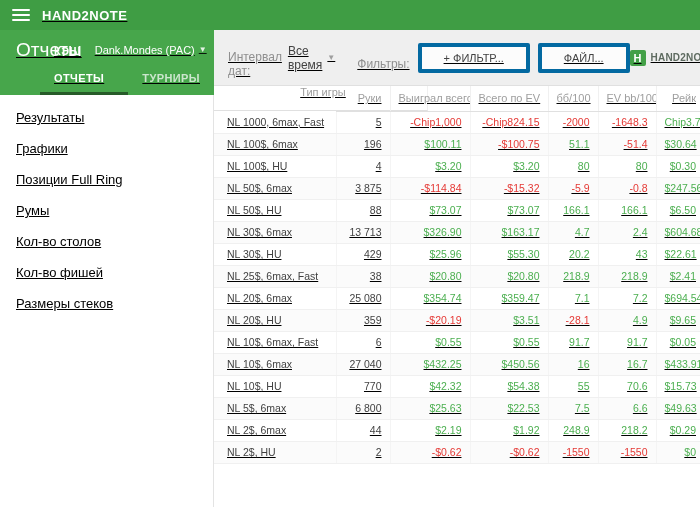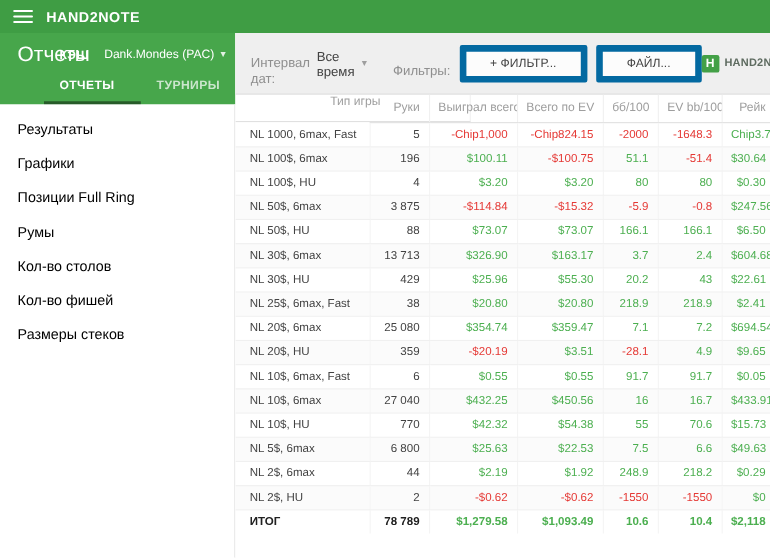--- a/index.html
+++ b/index.html
@@ -1,19 +1,19 @@
 <!DOCTYPE html>
 <html><head>
 <meta charset="utf-8">
 <style>
   * { box-sizing: border-box; margin: 0; padding: 0; }
   html, body { width: 700px; height: 507px; overflow: hidden; }
   body { font-family: "Liberation Sans", sans-serif; background: #fff; }
 
-  .app { width: 700px; height: 507px; display: flex; flex-direction: column; }
+  .app { width: 700px; height: 507px; display: flex; flex-direction: column; text-decoration: underline; }
 
   
   .topbar { height: 30px; background: #3f9d44; display: flex; align-items: center; flex: none; }
   .hamburger { width: 18px; height: 12px; margin: 0 12px 0 12px; display: flex; flex-direction: column; justify-content: space-between; cursor: pointer; }
   .hamburger span { display: block; height: 2px; background: #fff; border-radius: 1px; }
   .brand { color: #fff; font-size: 13px; font-weight: bold; letter-spacing: .5px; }
 
   
   .layout { flex: 1; display: flex; min-height: 0; }
   .left { width: 214px; flex: none; display: flex; flex-direction: column; }
@@ -30,21 +30,21 @@
   .side-item { height: 31px; line-height: 31px; padding-left: 16px; font-size: 13px; color: #000000; cursor: pointer; white-space: nowrap; }
   .side-item.selected { color: #000000; }
 
   
   .main { flex: 1; min-width: 0; display: flex; flex-direction: column; background: #fff; }
   .toolbar { height: 56px; flex: none; background: #efefef; border-bottom: 1px solid #e0e0e0; display: flex; align-items: center; padding: 0 10px 0 14px; font-size: 12px; }
   .tlabel { color: #8f8f8f; margin-top: 12px; }
   .select { margin-left: 6px; display: flex; align-items: center; gap: 5px; color: #424242; cursor: pointer; }
   .select .caret { color: #9e9e9e; opacity: 1; }
   .filters-label { margin-left: 22px; }
-  .tbtn { margin-left: 8px; padding: 5px 22px; font-size: 11px; font-family: "Liberation Sans", sans-serif; color: #424242; background: #fcfcfc; border: 6px solid #0369a1; border-radius: 2px; cursor: pointer; white-space: nowrap; }
+  .tbtn { margin-left: 8px; padding: 5px 22px; font-size: 11px; font-family: "Liberation Sans", sans-serif; color: #424242; background: #fcfcfc; border: 4px solid #0369a1; border-radius: 2px; cursor: pointer; white-space: nowrap; }
   .logo { margin-left: auto; display: flex; align-items: center; gap: 5px; }
   .logo-icon { width: 16px; height: 16px; background: #43a047; border-radius: 2px; color: #fff; font-size: 11px; font-weight: bold; display: flex; align-items: center; justify-content: center; }
   .logo-text { font-size: 10px; font-weight: bold; color: #5e6b60; letter-spacing: .2px; }
 
   
   .table-wrap { flex: 1; overflow: hidden; }
   table { width: 100%; border-collapse: collapse; table-layout: fixed; }
   th { height: 25px; font-size: 11px; font-weight: normal; color: #9e9e9e; text-align: right; padding: 0 8px; border-bottom: 1px solid #e0e0e0; border-right: 1px solid #f0f0f0; white-space: nowrap; overflow: hidden; cursor: pointer; }
   th.left { text-align: center; padding-left: 13px; }
   th:last-child { border-right: none; padding-right: 4px; }
@@ -180,21 +180,21 @@
                 <td class="c-pos">$73.07</td>
                 <td class="c-pos">166.1</td>
                 <td class="c-pos">166.1</td>
                 <td class="c-pos">$6.50</td>
               </tr>
               <tr>
                 <td class="c-name">NL 30$, 6max</td>
                 <td class="c-num">13 713</td>
                 <td class="c-pos">$326.90</td>
                 <td class="c-pos">$163.17</td>
-                <td class="c-pos">3.7</td>
+                <td class="c-pos">4.7</td>
                 <td class="c-pos">2.4</td>
                 <td class="c-pos">$604.68</td>
               </tr>
               <tr>
                 <td class="c-name">NL 30$, HU</td>
                 <td class="c-num">429</td>
                 <td class="c-pos">$25.96</td>
                 <td class="c-pos">$55.30</td>
                 <td class="c-pos">20.2</td>
                 <td class="c-pos">43</td>
@@ -274,28 +274,19 @@
               </tr>
               <tr>
                 <td class="c-name">NL 2$, HU</td>
                 <td class="c-num">2</td>
                 <td class="c-neg">-$0.62</td>
                 <td class="c-neg">-$0.62</td>
                 <td class="c-neg">-1550</td>
                 <td class="c-neg">-1550</td>
                 <td class="c-pos">$0</td>
               </tr>
-              <tr class="total">
-                <td class="c-name">ИТОГ</td>
-                <td class="c-num">78 789</td>
-                <td class="c-pos">$1,279.58</td>
-                <td class="c-pos">$1,093.49</td>
-                <td class="c-pos">10.6</td>
-                <td class="c-pos">10.4</td>
-                <td class="c-pos">$2,118</td>
-              </tr>
             </tbody>
           </table>
       </div>
     </main>
 
   </div>
 </div>
 
 </body></html>

